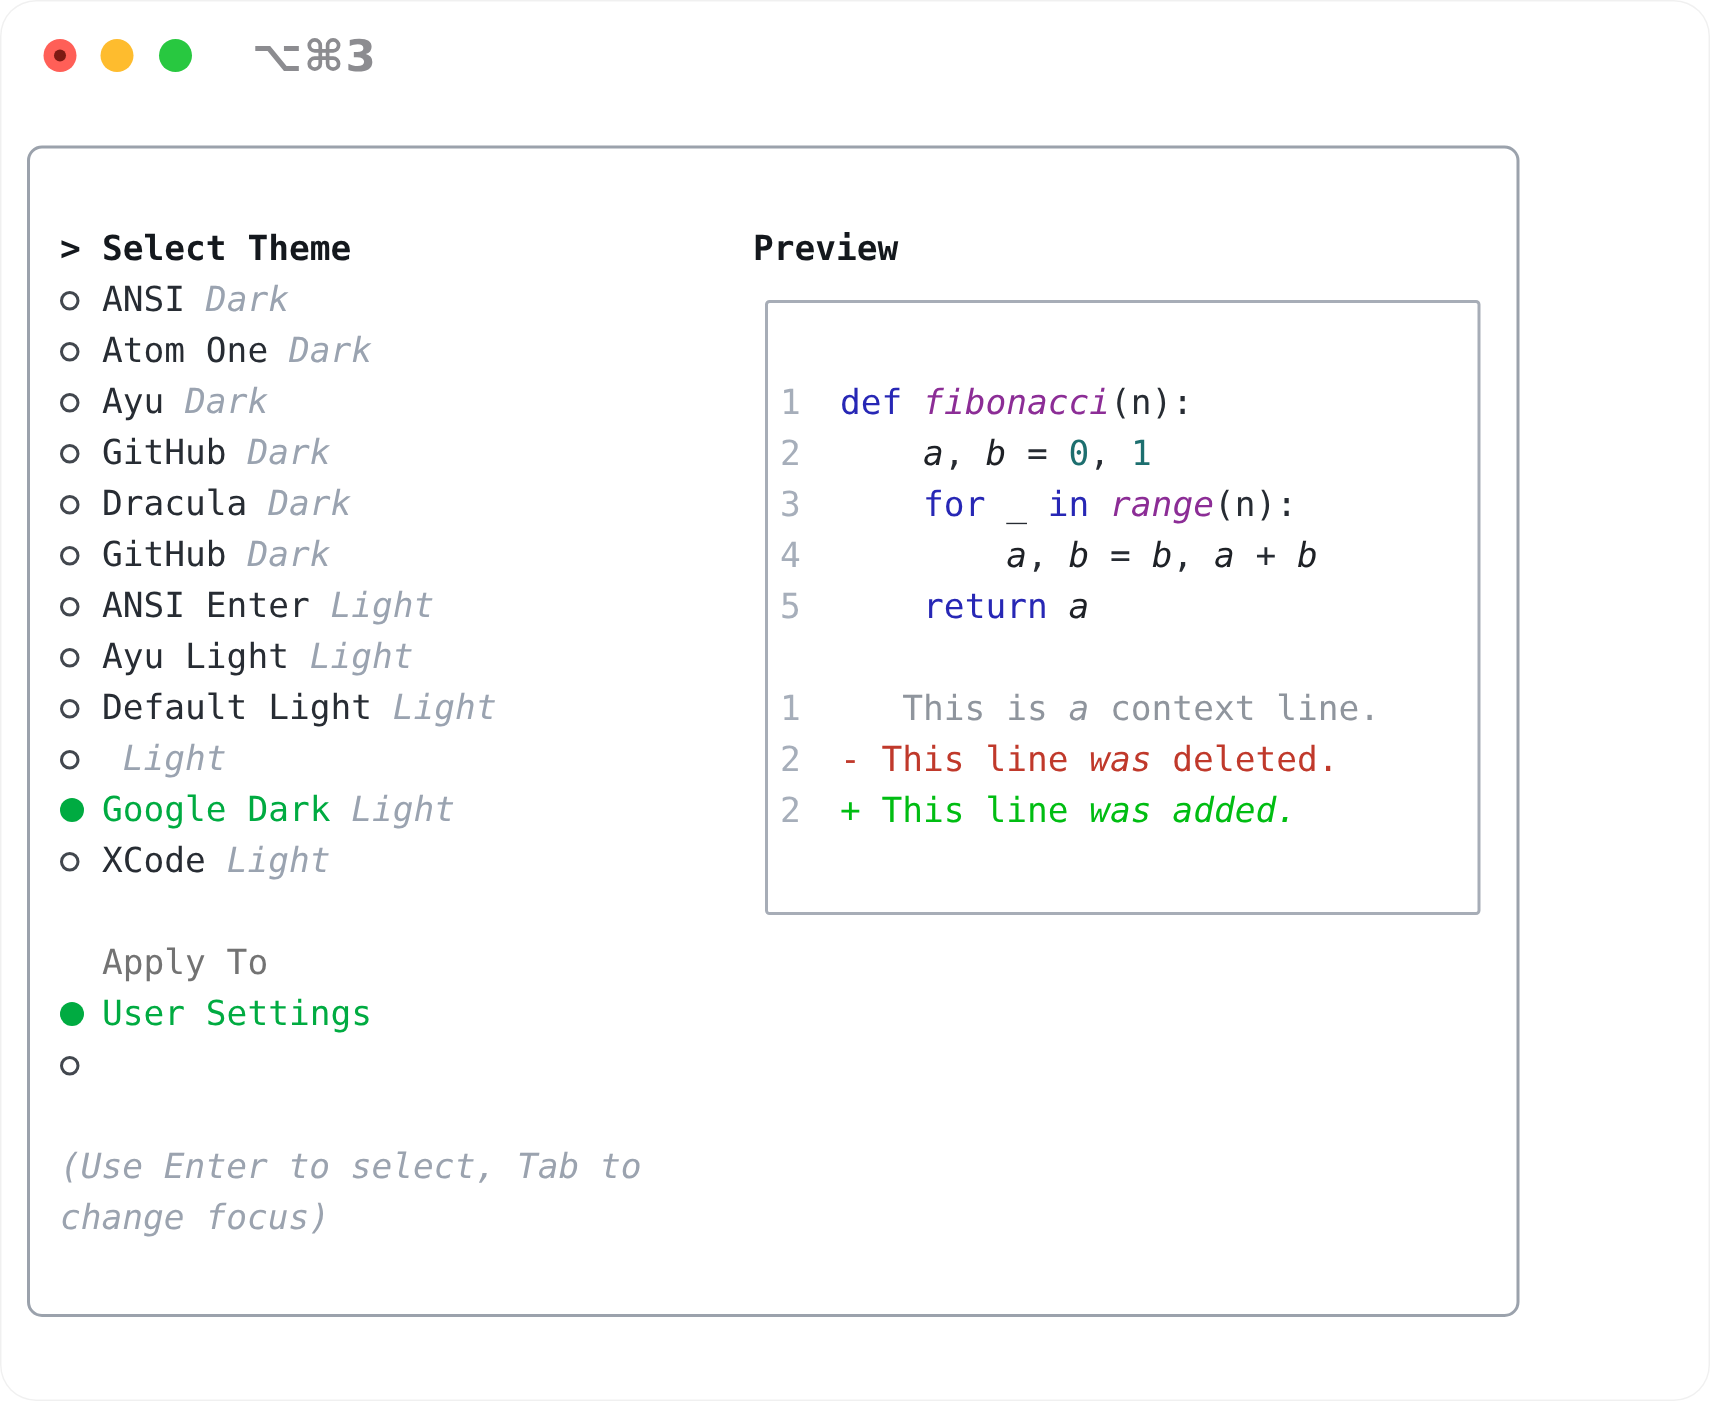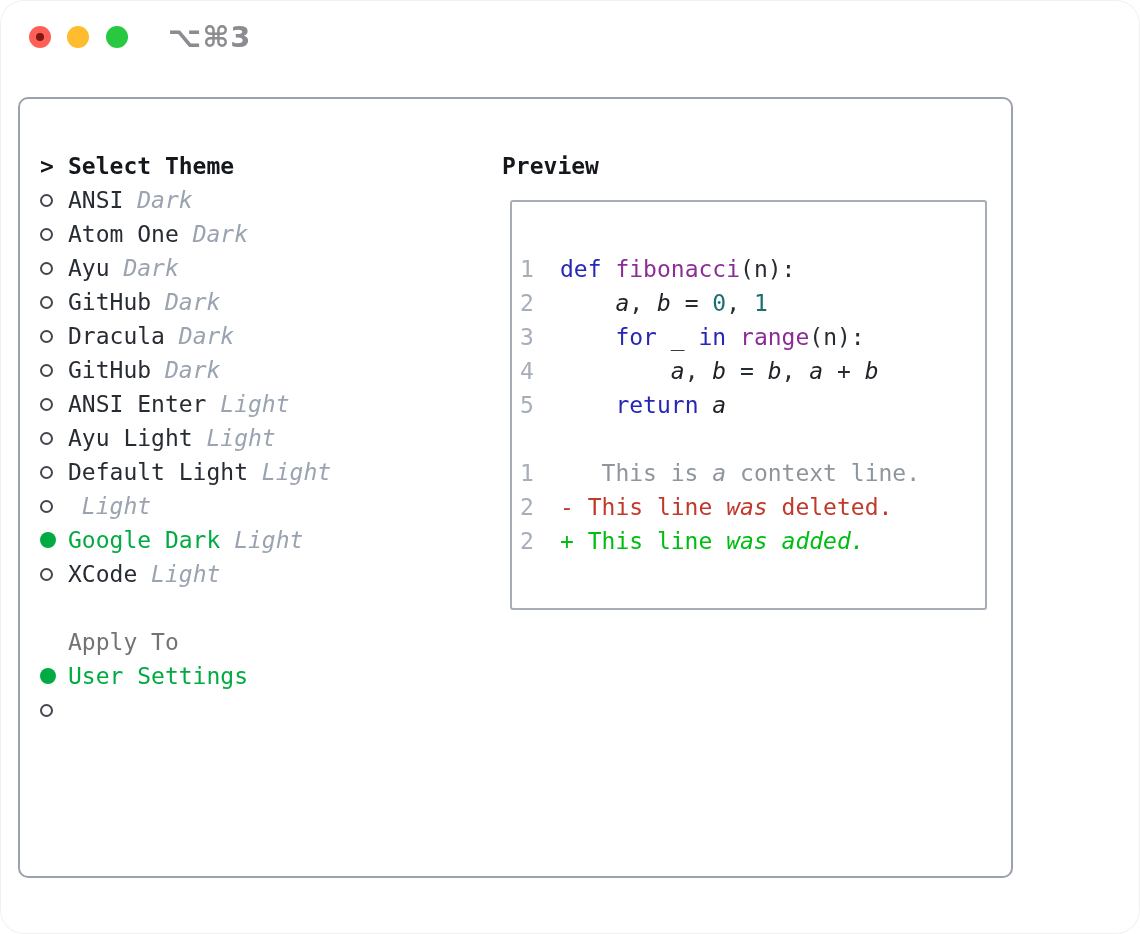--- a/index.html
+++ b/index.html
@@ -42,21 +42,21 @@
   .hint{margin-top:34px;color:var(--hint);line-height:34px;font-style:italic;width:430px;white-space:normal;}
 
   
   .preview-title{position:absolute;left:482px;top:50px;height:34px;display:flex;align-items:center;font-weight:bold;color:#14181d;}
   .previewbox{position:absolute;left:490px;top:101px;width:477px;height:410px;border:2px solid var(--pframe);border-radius:3px;background:#fff;padding:50px 0 0 8px;overflow:hidden;}
   .cline{display:flex;height:34px;align-items:center;}
   .ln{width:40px;flex:none;color:var(--linenum);}
   .ctext{white-space:pre;}
   .diff-block{margin-top:34px;}
   .tk-kw{color:var(--kw);}
-  .tk-fn{color:var(--fn);}
+  .tk-fn{color:var(--fn);font-style:italic;}
   .tk-num{color:var(--num);}
   .tk-pl{color:var(--text);}
   .tk-var{color:#1e2126;font-style:italic;}
   .tk-ctx{color:var(--ctx);}
   .tk-ctxi{color:var(--ctx);font-style:italic;}
   .tk-del{color:var(--del);}
   .tk-deli{color:var(--del);font-style:italic;}
   .tk-add{color:var(--add);}
   .tk-addi{color:var(--add);font-style:italic;}
 </style>
@@ -98,20 +98,21 @@
         <div class="row">
           <span class="bullet-col"></span>
           <span class="apply-title">Apply To</span>
         </div>
         <div id="apply-list">
             <div class="row"><span class="bullet-col"><span class="radio on"></span></span><span class="item-name selected">User Settings</span></div>
             <div class="row"><span class="bullet-col"><span class="radio"></span></span></div>
           </div>
       </div>
 
+      <div class="hint">(Use Enter to select, Tab to change focus)</div>
     </div>
 
     <div class="preview-title">Preview</div>
 
     <div class="previewbox">
       <div id="code-block">
           <div class="cline">
             <span class="ln">1</span>
             <span class="ctext"><span class="tk-kw">def</span><span class="tk-pl"> </span><span class="tk-fn">fibonacci</span><span class="tk-pl">(n):</span></span>
           </div>

